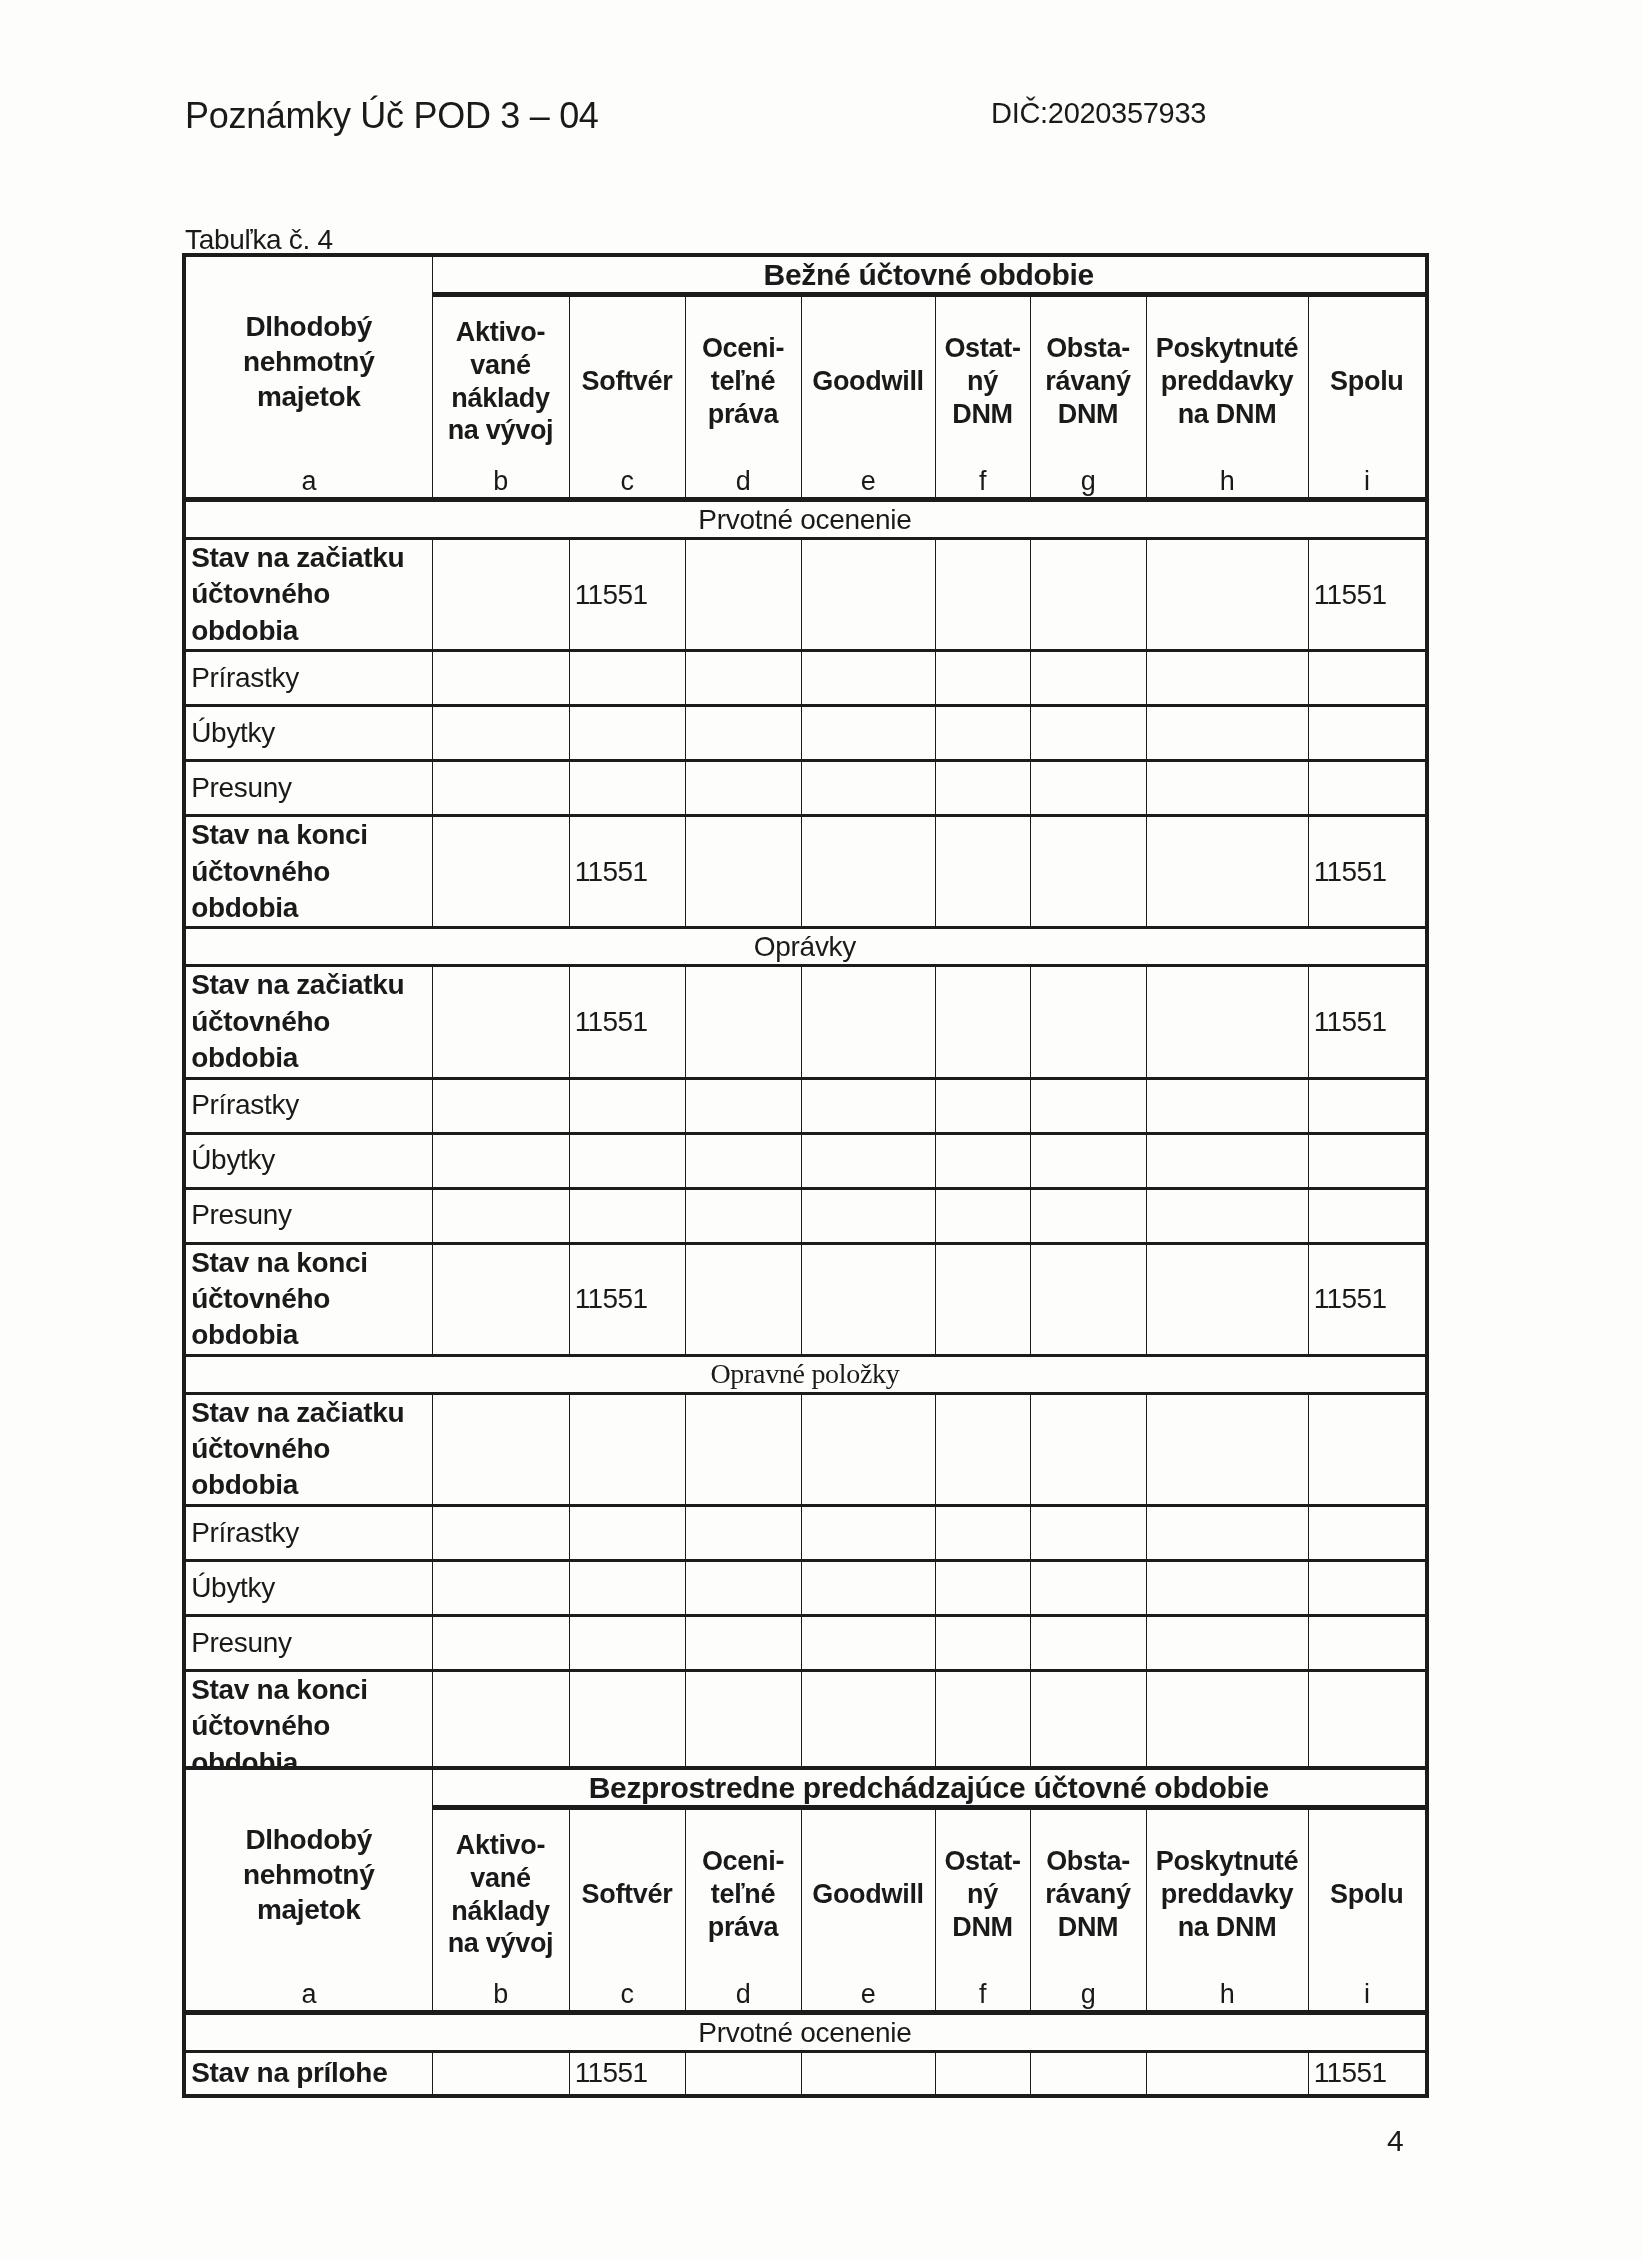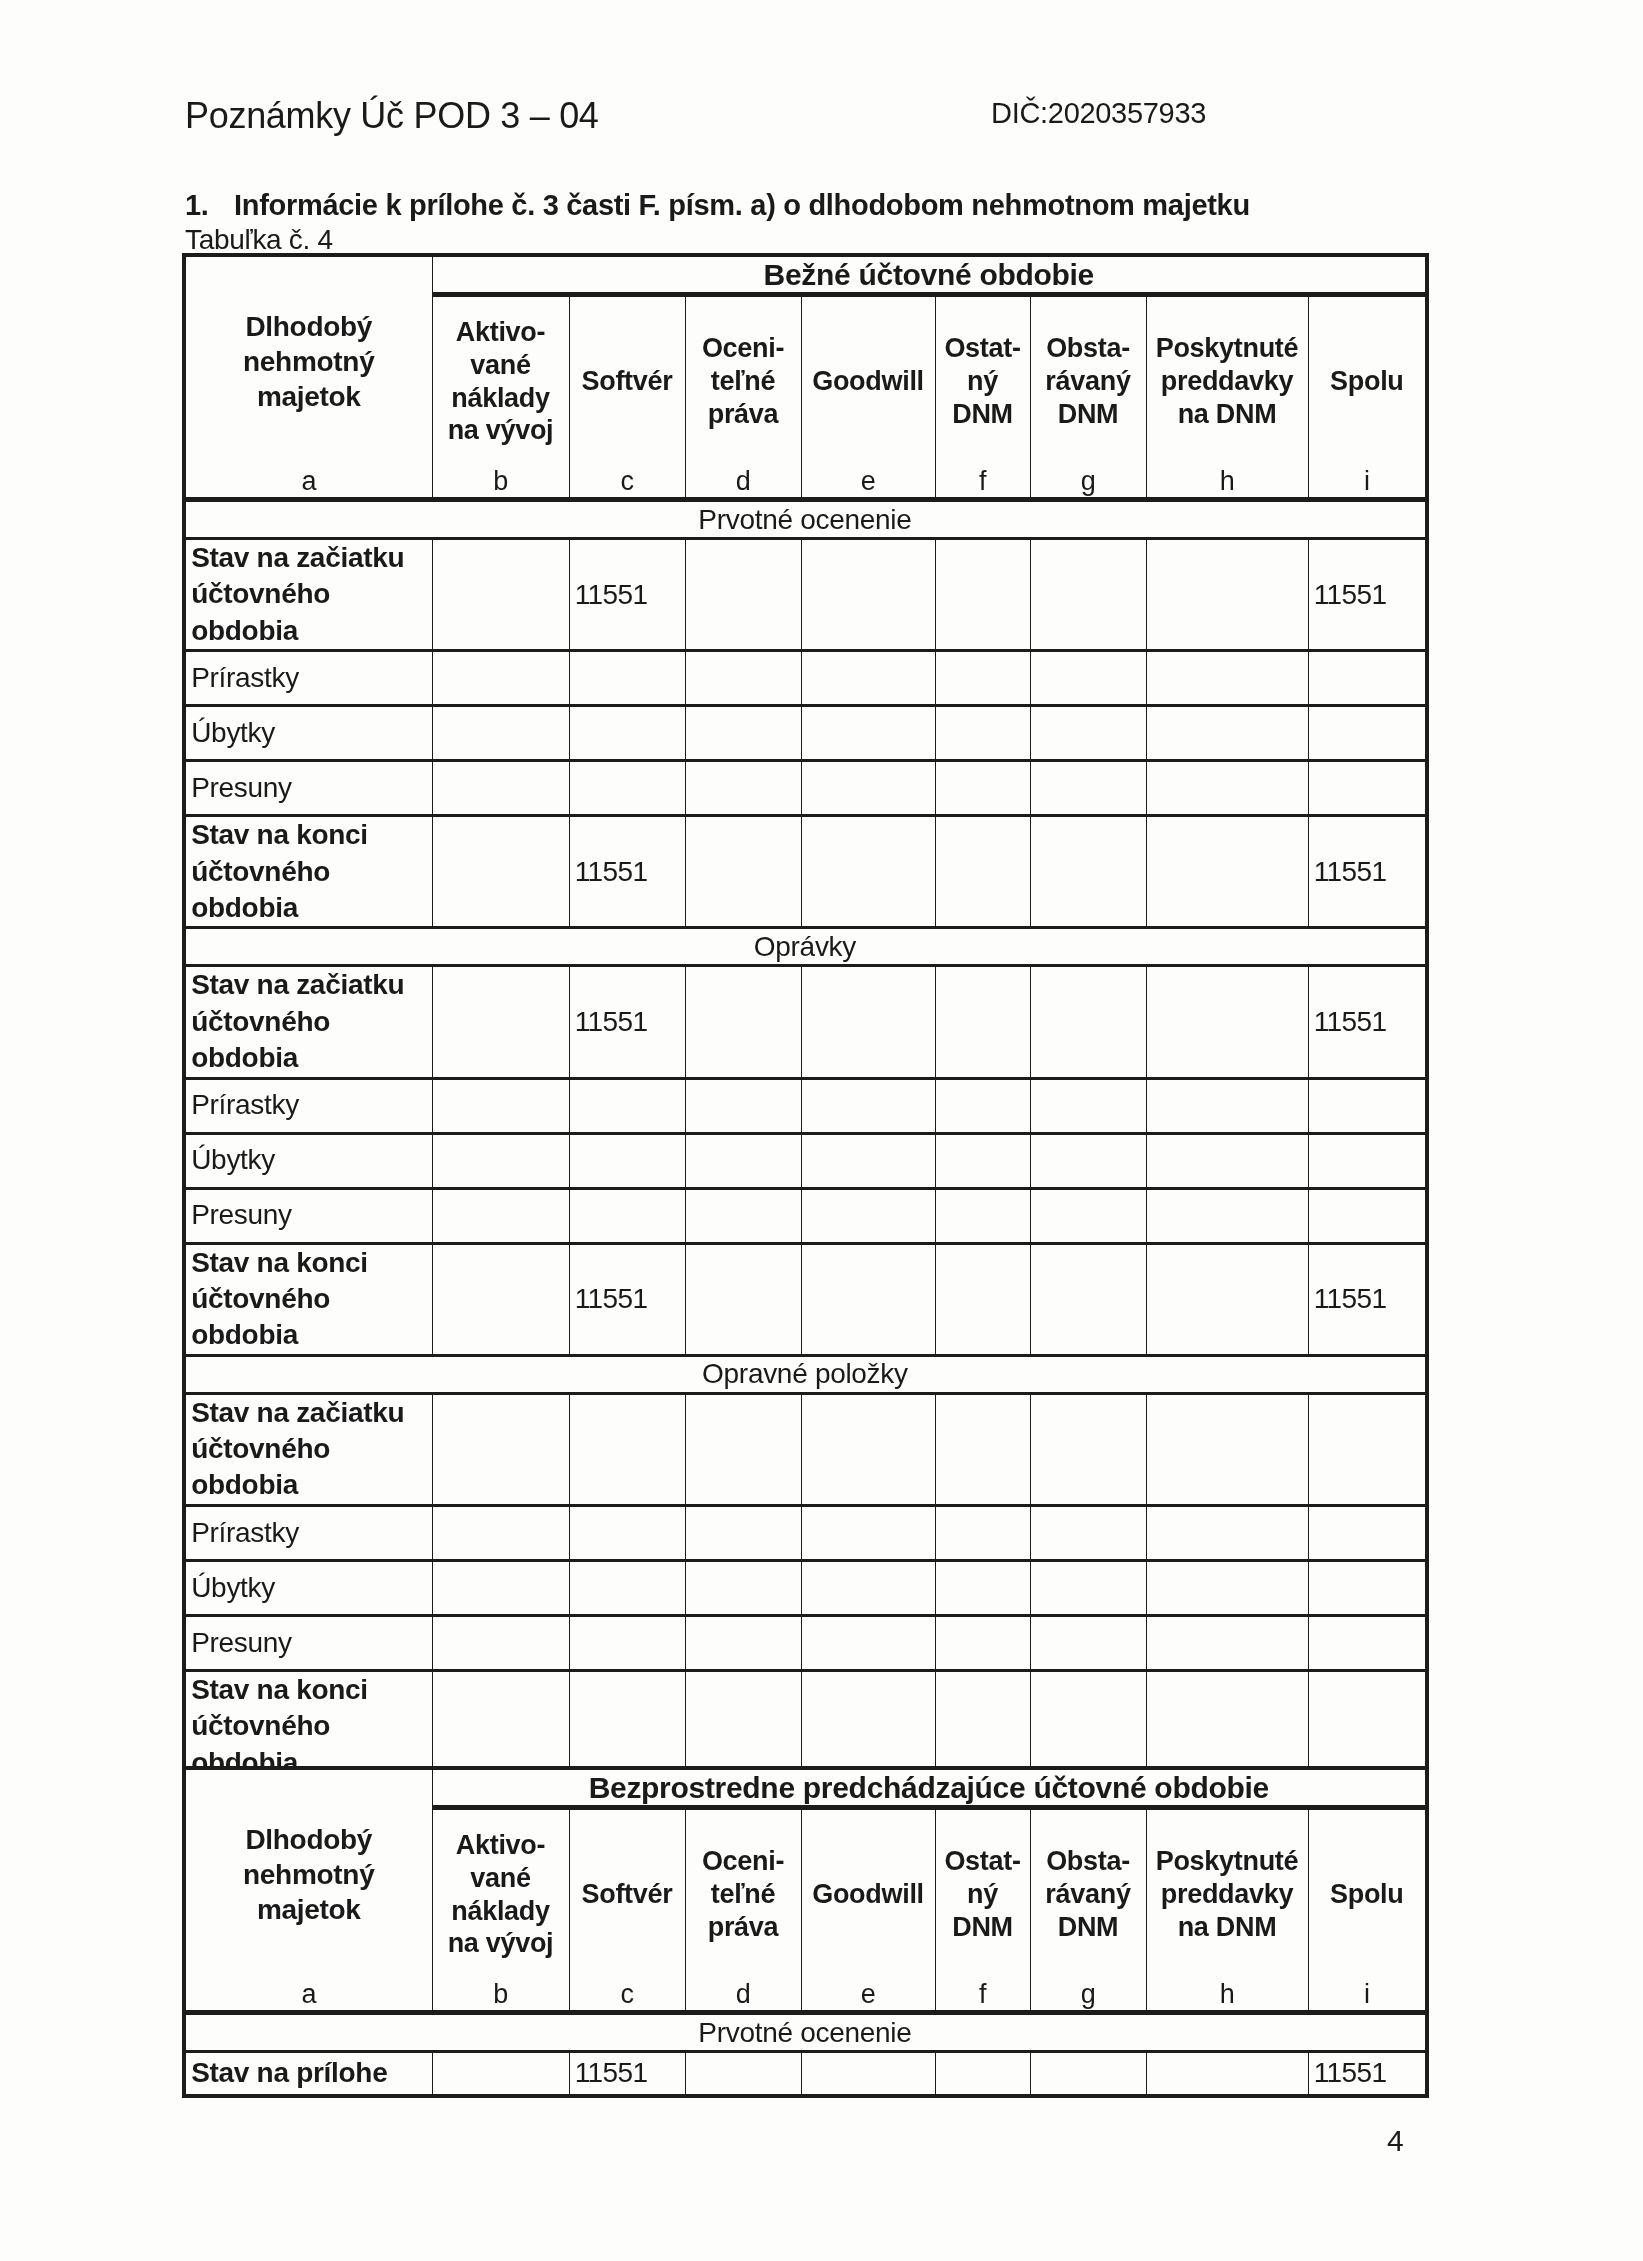--- a/index.html
+++ b/index.html
@@ -67,23 +67,20 @@
   }
 </style>
 </head>
 <body>
 
 <div class="page">
 
   <div class="hdr-left">Poznámky Úč POD 3 – 04</div>
   <div class="hdr-right">DIČ:2020357933</div>
 
-  <div class="title">
-    <span class="title-num">1.</span><span>Informácie k prílohe č. 3 časti F. písm. a) o dlhodobom nehmotnom majetku</span>
-  </div>
 
   <div class="tbl-label tbl-label-1">Tabuľka č. 4</div>
   <div class="tbl-wrap tbl-wrap-1">
       <table class="acc-table">
         <colgroup>
           <col style="width: 248px;">
           <col style="width: 137px;">
           <col style="width: 116px;">
           <col style="width: 116px;">
           <col style="width: 134px;">
@@ -240,21 +237,21 @@
             <td class="label">Stav na konci účtovného obdobia</td>
             <td class="val"></td>
             <td class="val">11551</td>
             <td class="val"></td>
             <td class="val"></td>
             <td class="val"></td>
             <td class="val"></td>
             <td class="val"></td>
             <td class="val">11551</td>
           </tr>
-          <tr class="section" style="height: 35px;">
+          <tr class="section" style="height: 35px; font-family: Liberation Serif, serif;">
             <td colspan="9">Opravné položky</td>
           </tr>
           <tr class="data bold" style="height: 74px;">
             <td class="label">Stav na začiatku účtovného obdobia</td>
             <td class="val"></td>
             <td class="val"></td>
             <td class="val"></td>
             <td class="val"></td>
             <td class="val"></td>
             <td class="val"></td>

